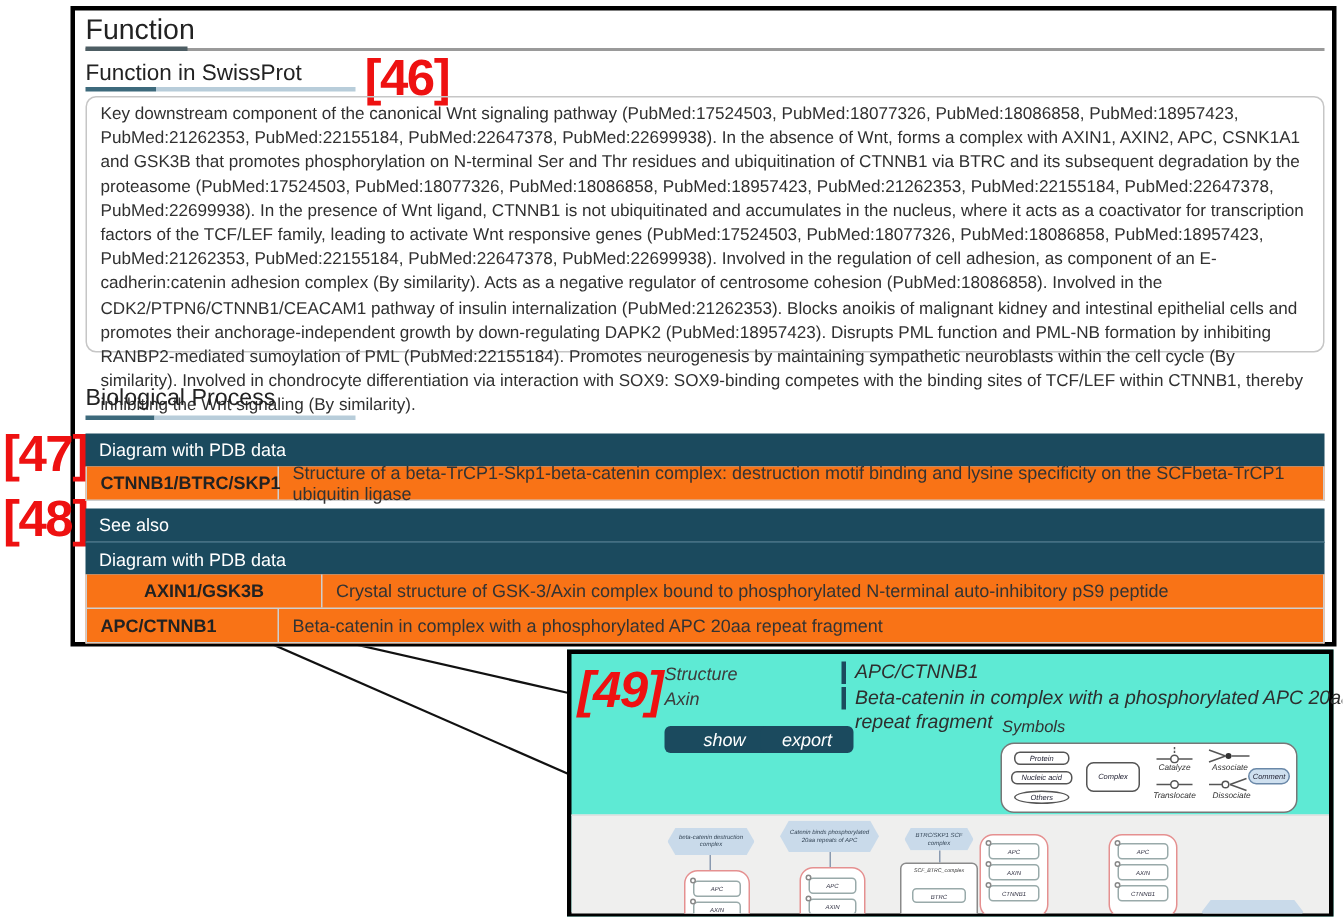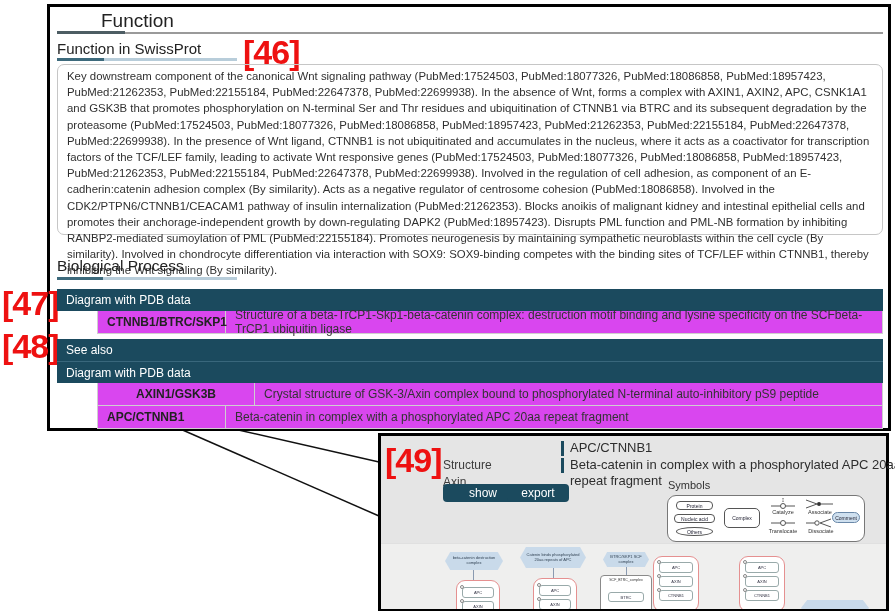--- a/index.html
+++ b/index.html
@@ -11,27 +11,27 @@
   .h1{font-size:19px;color:#222;}
   .h2{font-size:15px;color:#222;}
   .rule-dark{background:#4d5d63;height:3px;}
   .rule-gray{background:#9a9a9a;height:2px;}
   .rule-teal{background:#3d6a7c;height:3px;}
   .rule-blue{background:#b8cdda;height:3px;}
   .ann{color:#ee1111;font-weight:bold;font-size:34px;letter-spacing:-1px;}
   #funcbox{left:57px;top:64px;width:806px;height:163px;border:1px solid #c6c6c6;border-radius:7px;
     padding:3px 9px;font-size:11.4px;line-height:16.2px;color:#303030;}
   .thead{background:#1b4a5e;color:#fff;font-size:12px;display:flex;align-items:center;padding-left:9px;box-sizing:border-box;}
-  .trow{background:#d946ef;border:1px solid #cfcfcf;border-top:none;display:flex;box-sizing:border-box;margin-left:40px;}
+  .trow{background:#f97316;border:1px solid #cfcfcf;border-top:none;display:flex;box-sizing:border-box;}
   .tname{width:128px;min-width:128px;font-weight:bold;font-size:12px;color:#222;display:flex;align-items:center;
     padding-left:9px;border-right:1px solid #cfcfcf;box-sizing:border-box;}
   .tdesc{font-size:12px;color:#333;display:flex;align-items:center;padding-left:9px;box-sizing:border-box;}
   
-  #popup{left:378px;top:433px;width:505px;height:172px;border:3px solid #000;background:#e5e5e5;}
-  .plabel{font-size:12px;color:#3c3c3c;margin-top:16px;}
+  #popup{left:378px;top:433px;width:505px;height:172px;border:3px solid #000;background:#5eead4;font-style:italic;}
+  .plabel{font-size:12px;color:#3c3c3c;}
   .pbar{width:3px;background:#1b4a5e;}
   .pval{font-size:13px;color:#2e2e2e;line-height:16px;}
   .btn{background:#1b4a5e;color:#fff;font-size:12px;border-radius:4px;display:flex;align-items:center;
     justify-content:center;height:18px;cursor:pointer;}
   #legend{left:286px;top:59px;width:196px;height:45px;border:1px solid #777;border-radius:9px;background:#fff;}
   .chip{position:absolute;border:1px solid #555;border-radius:4px;font-size:5px;display:flex;align-items:center;
     justify-content:center;background:#fff;color:#223;box-sizing:border-box;}
   .leglab{position:absolute;font-size:5.5px;color:#333;text-align:center;}
   
   #strip{left:0px;top:107px;width:505px;height:65px;background:#efefee;border-top:1px solid #e0e0e0;overflow:hidden;}
@@ -52,21 +52,21 @@
 
 <div id="canvas">
 
   <svg class="lines">
     <line x1="146" y1="409" x2="379" y2="462" stroke="#111" stroke-width="1.5"></line>
     <line x1="146" y1="414" x2="379" y2="516" stroke="#111" stroke-width="1.5"></line>
   </svg>
 
   <div id="mainbox" class="abs"></div>
 
-  <div class="abs h1" style="left:57px;top:10px;margin-left:44px;">Function</div>
+  <div class="abs h1" style="left:57px;top:10px;">Function</div>
   <div class="abs rule-gray" style="left:57px;top:32px;width:826px;"></div>
   <div class="abs rule-dark" style="left:57px;top:31px;width:68px;"></div>
 
   <div class="abs h2" style="left:57px;top:40px;">Function in SwissProt</div>
   <div class="abs rule-teal" style="left:57px;top:58px;width:47px;"></div>
   <div class="abs rule-blue" style="left:104px;top:58px;width:133px;"></div>
   <div class="abs ann" style="left:243px;top:33px;">[46]</div>
 
   <div id="funcbox" class="abs">Key downstream component of the canonical Wnt signaling pathway (PubMed:17524503, PubMed:18077326, PubMed:18086858, PubMed:18957423, PubMed:21262353, PubMed:22155184, PubMed:22647378, PubMed:22699938). In the absence of Wnt, forms a complex with AXIN1, AXIN2, APC, CSNK1A1 and GSK3B that promotes phosphorylation on N-terminal Ser and Thr residues and ubiquitination of CTNNB1 via BTRC and its subsequent degradation by the proteasome (PubMed:17524503, PubMed:18077326, PubMed:18086858, PubMed:18957423, PubMed:21262353, PubMed:22155184, PubMed:22647378, PubMed:22699938). In the presence of Wnt ligand, CTNNB1 is not ubiquitinated and accumulates in the nucleus, where it acts as a coactivator for transcription factors of the TCF/LEF family, leading to activate Wnt responsive genes (PubMed:17524503, PubMed:18077326, PubMed:18086858, PubMed:18957423, PubMed:21262353, PubMed:22155184, PubMed:22647378, PubMed:22699938). Involved in the regulation of cell adhesion, as component of an E-cadherin:catenin adhesion complex (By similarity). Acts as a negative regulator of centrosome cohesion (PubMed:18086858). Involved in the CDK2/PTPN6/CTNNB1/CEACAM1 pathway of insulin internalization (PubMed:21262353). Blocks anoikis of malignant kidney and intestinal epithelial cells and promotes their anchorage-independent growth by down-regulating DAPK2 (PubMed:18957423). Disrupts PML function and PML-NB formation by inhibiting RANBP2-mediated sumoylation of PML (PubMed:22155184). Promotes neurogenesis by maintaining sympathetic neuroblasts within the cell cycle (By similarity). Involved in chondrocyte differentiation via interaction with SOX9: SOX9-binding competes with the binding sites of TCF/LEF within CTNNB1, thereby inhibiting the Wnt signaling (By similarity).</div>
 

